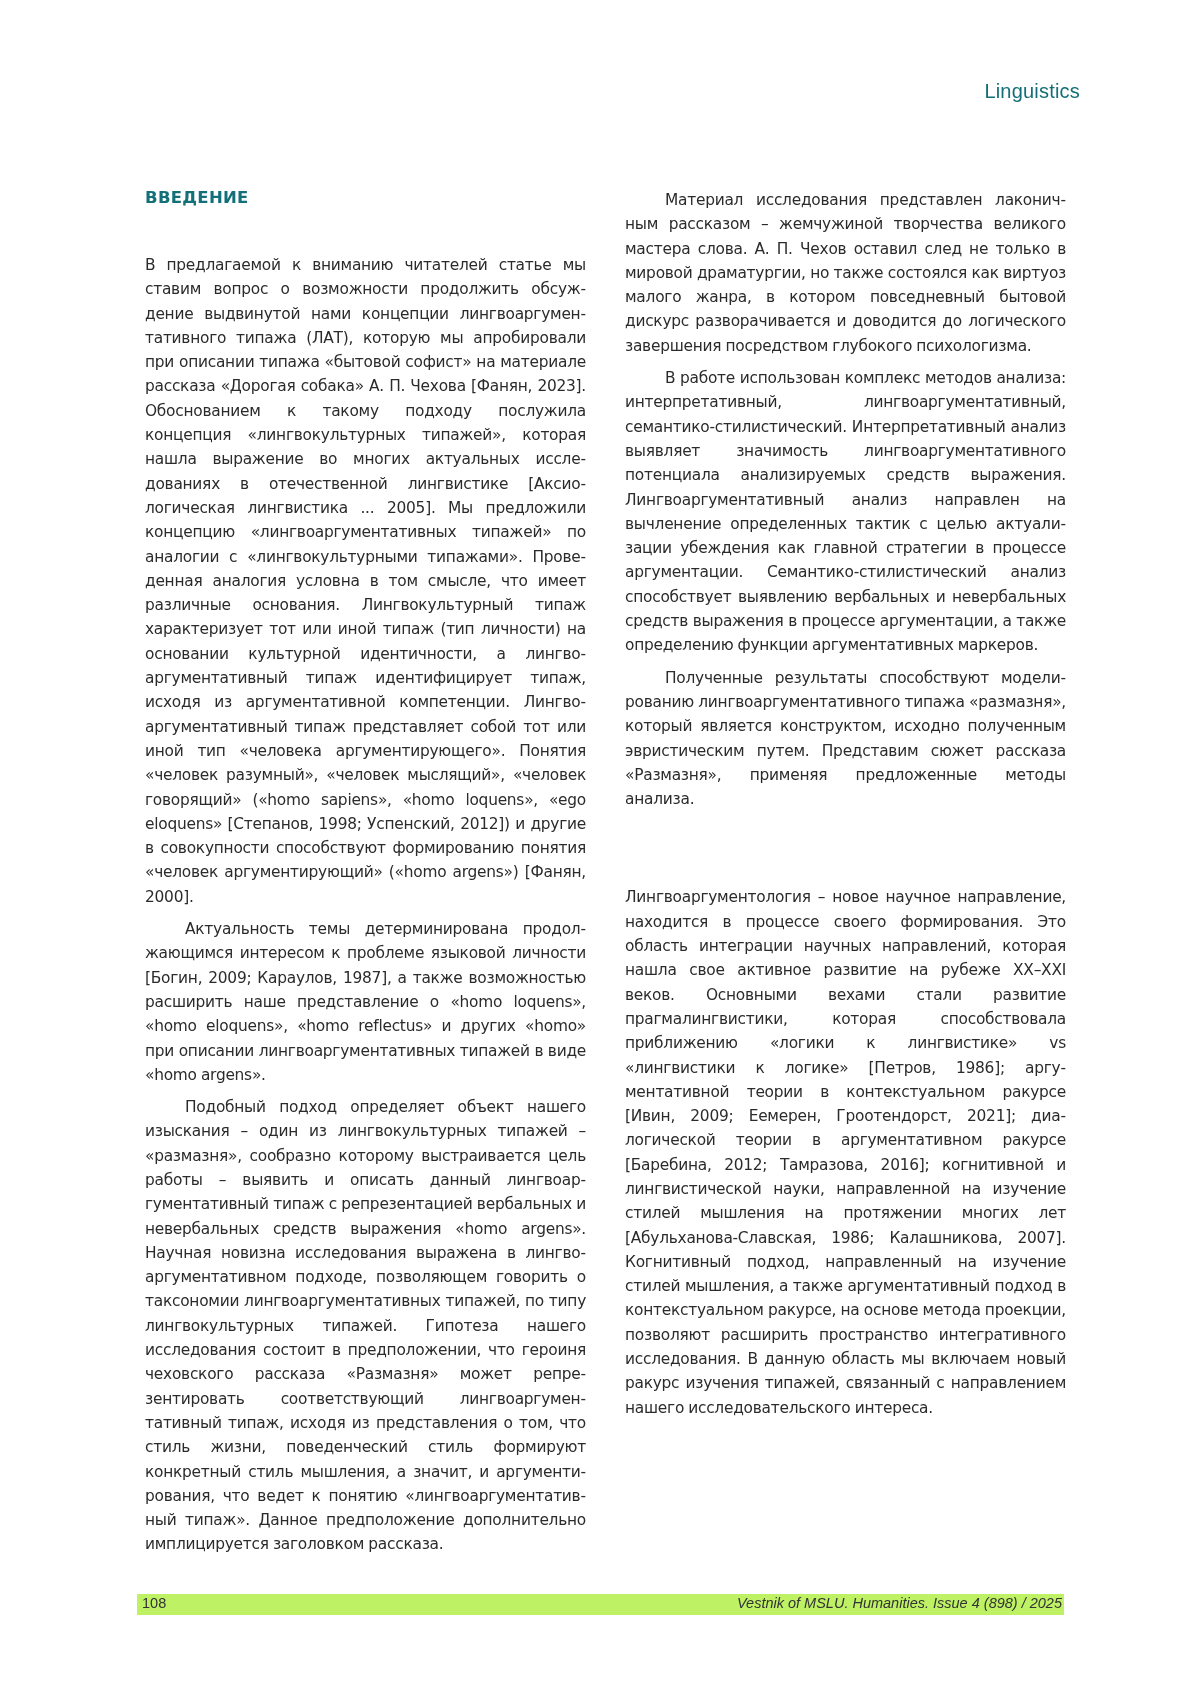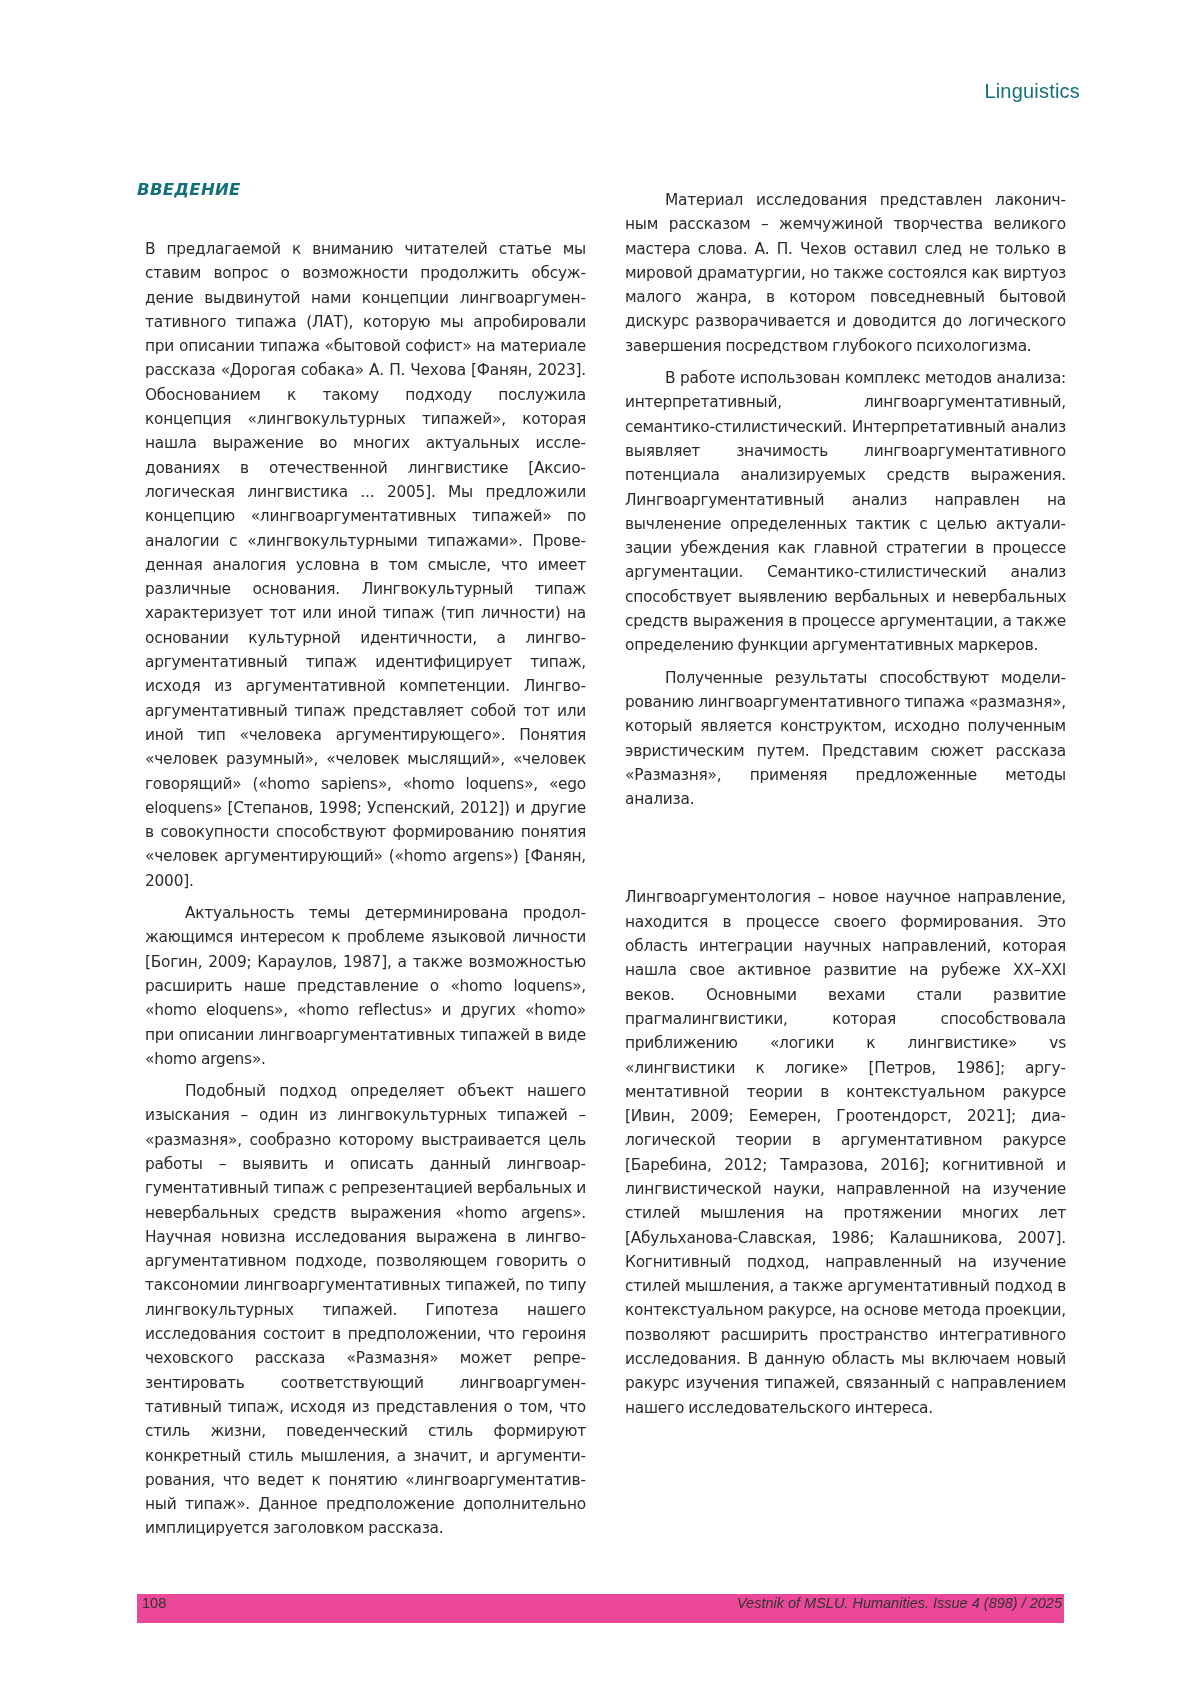--- a/index.html
+++ b/index.html
@@ -35,36 +35,35 @@
     }
     .col-left { left: 137px; }
     .col-right { left: 617px; }
     .heading {
       font-family: "DejaVu Sans", sans-serif;
       font-weight: bold;
       color: #137079;
       font-size: 16.5px;
       line-height: 26px;
       letter-spacing: 0.3px;
-      margin: 0;
-      font-style: italic;
+      margin: 8px;
     }
     p {
       margin: 8px;
       letter-spacing: -0.25px;
       word-spacing: -0.5px;
     }
     p.indent { text-indent: 40px; }
     .footer-bar {
       position: absolute;
       left: 137px;
       top: 1594px;
       width: 927px;
-      height: 29px;
-      background: #ec4899;
+      height: 21px;
+      background: #bef264;
     }
     .page-number {
       position: absolute;
       left: 5px;
       top: 1px;
       font-family: "Liberation Sans", sans-serif;
       font-size: 14.5px;
       color: #333;
     }
     .journal-info {

